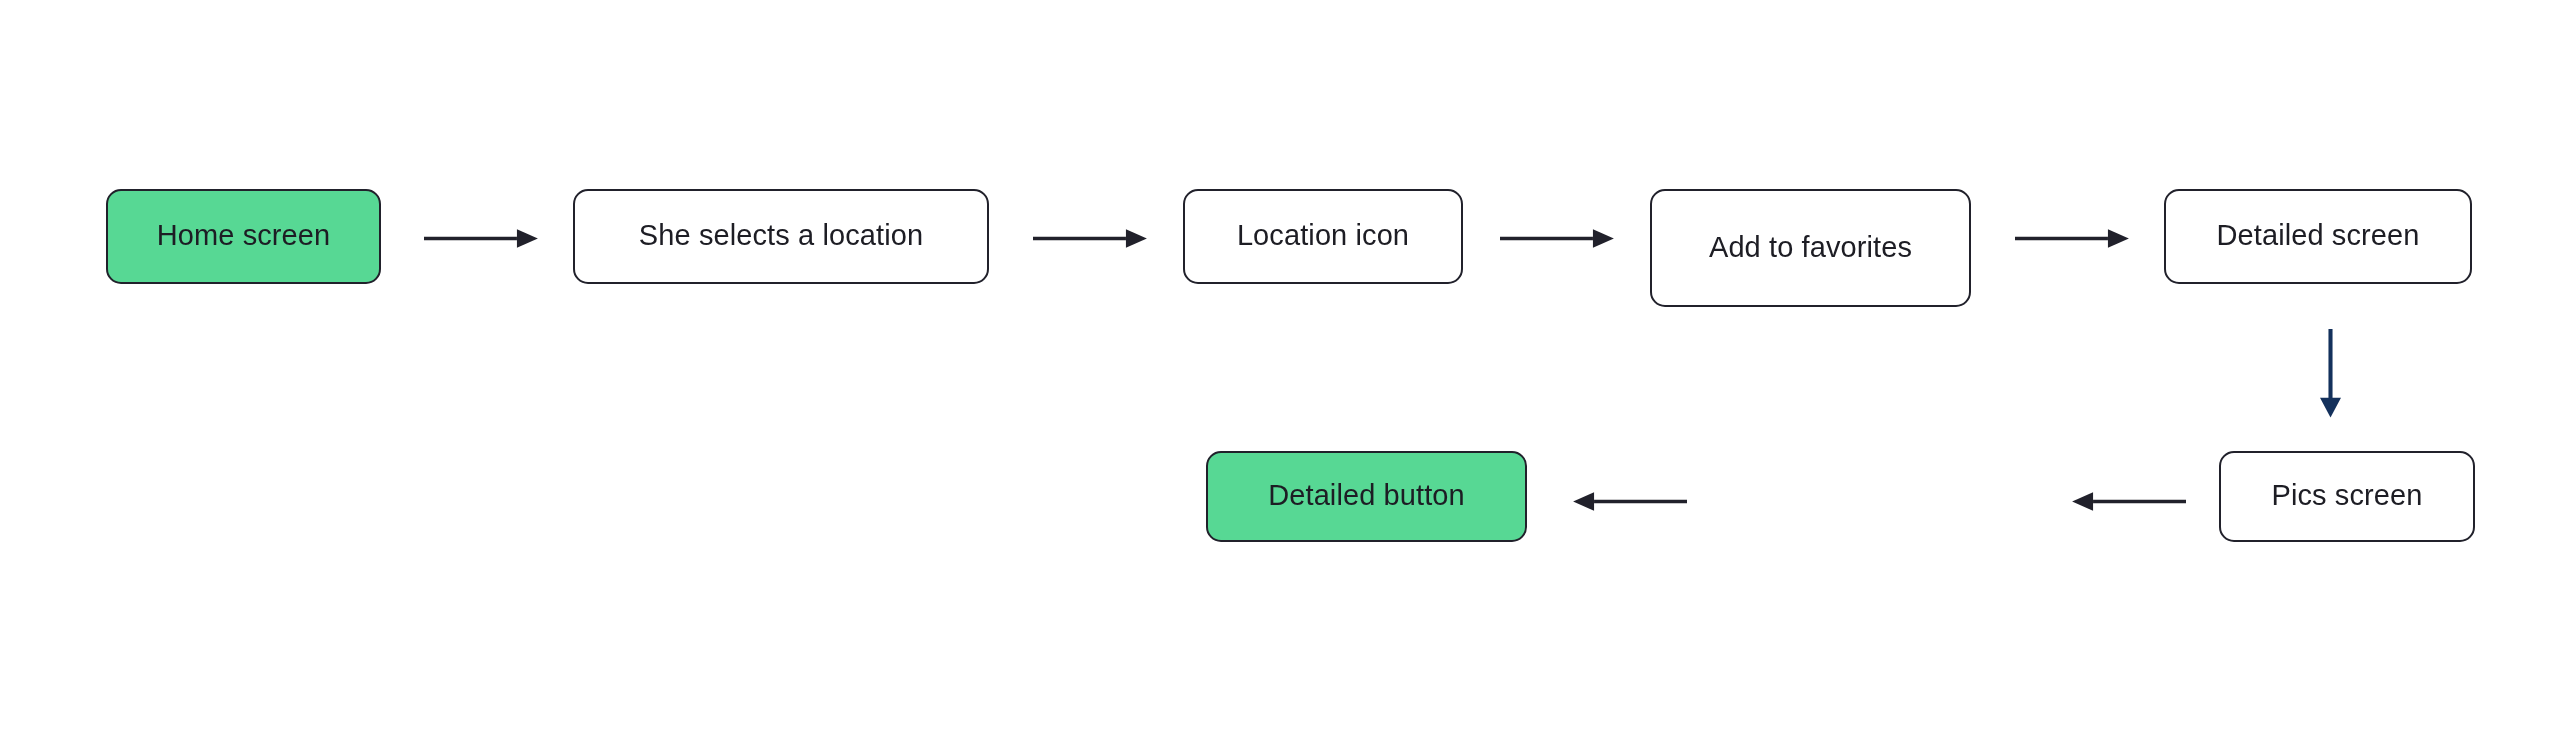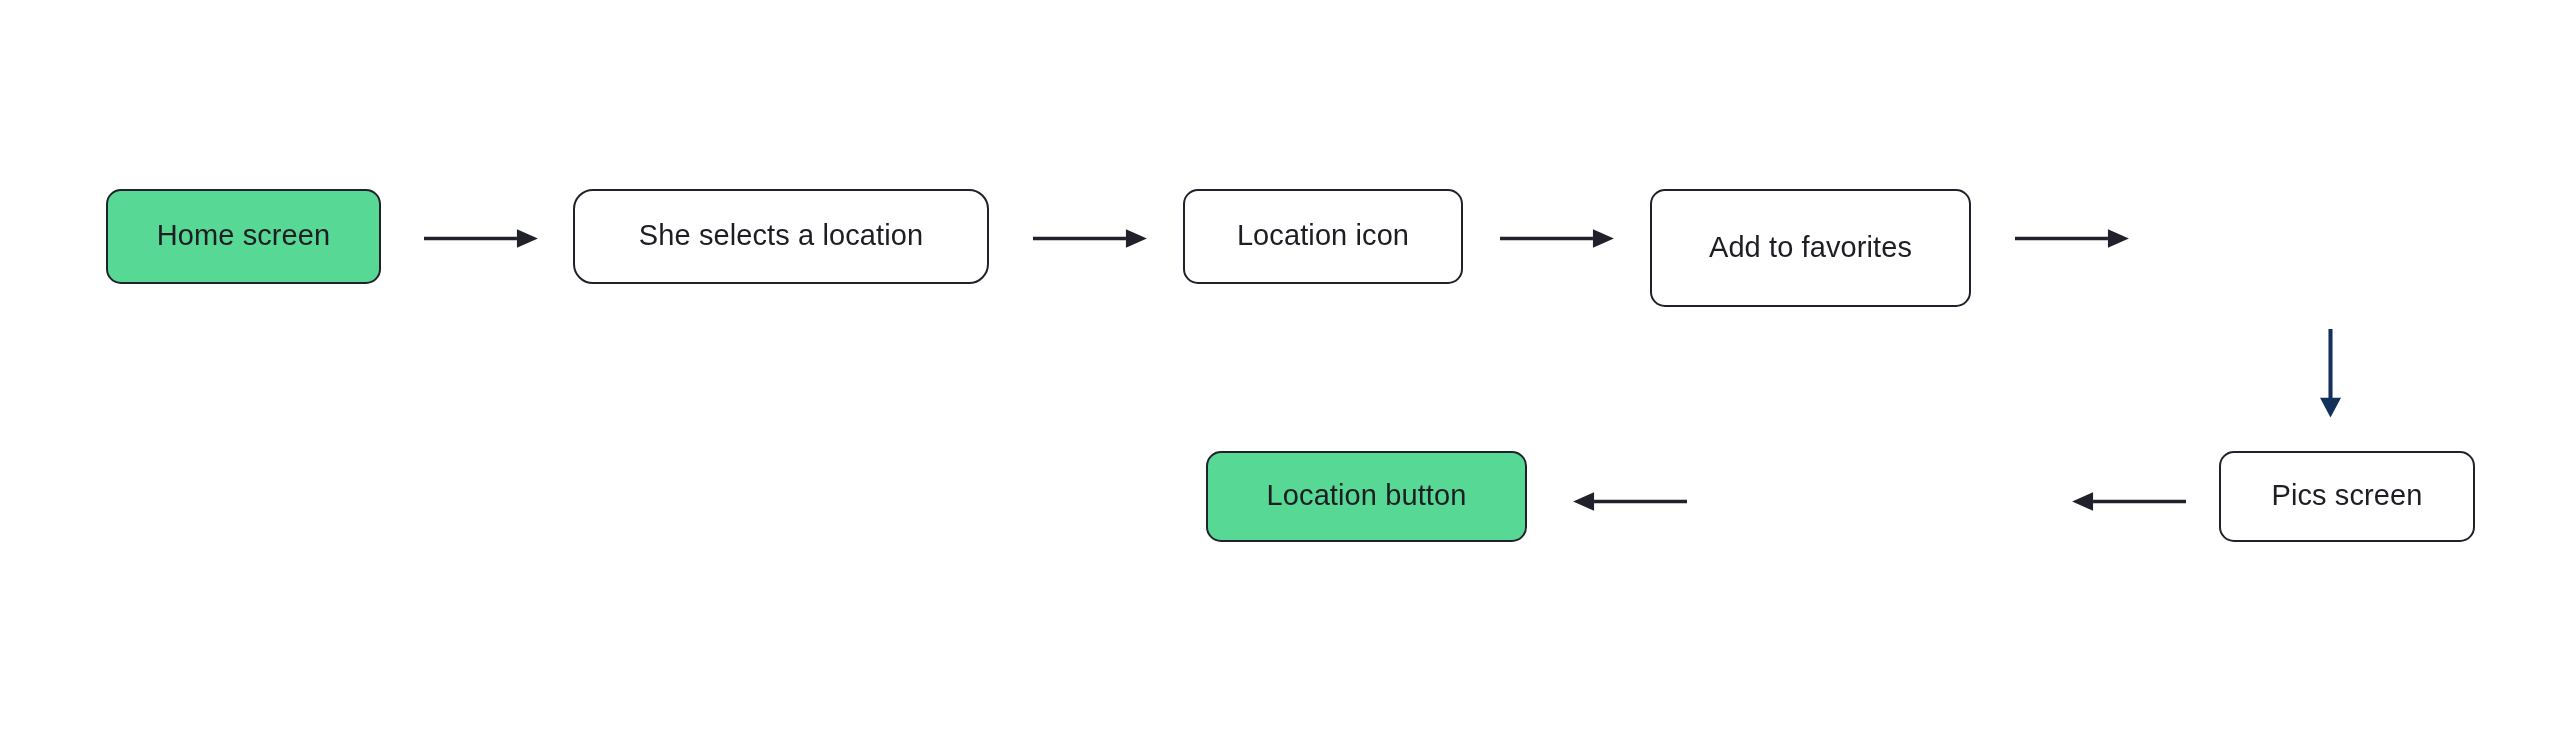--- a/index.html
+++ b/index.html
@@ -55,40 +55,43 @@
 </style>
 </head>
 <body>
 
 <div id="canvas">
 
   <div class="node accent" style="left:106px; top:189px; width:275px; height:95px;">
     <span class="node-label">Home screen</span>
   </div>
 
-  <div class="node" style="left:573px; top:189px; width:416px; height:95px;border-radius:20px;">
+  <div class="node" style="left:573px; top:189px; width:416px; height:95px;">
     <span class="node-label">She selects a location</span>
   </div>
 
   <div class="node" style="left:1183px; top:189px; width:280px; height:95px;">
     <span class="node-label">Location icon</span>
   </div>
 
   <div class="node" style="left:1650px; top:189px; width:321px; height:118px;">
     <span class="node-label">Add to favorites</span>
   </div>
 
+  <div class="node" style="left:2164px; top:189px; width:308px; height:95px;">
+    <span class="node-label">Detailed screen</span>
+  </div>
 
   <div class="node" style="left:2219px; top:451px; width:256px; height:91px;">
     <span class="node-label">Pics screen</span>
   </div>
 
 
   <div class="node accent" style="left:1206px; top:451px; width:321px; height:91px;">
-    <span class="node-label">Location button</span>
+    <span class="node-label">Detailed button</span>
   </div>
 
   <div class="edge" style="left:424px; top:225px; width:122px; height:27px;">
     <svg width="122" height="27" viewBox="0 0 210 46">
       <line x1="0" y1="23" x2="160" y2="23" stroke="#21212b" stroke-width="6"></line>
       <polygon points="160,7 196,23 160,39" fill="#21212b"></polygon>
     </svg>
   </div>
 
   <div class="edge" style="left:1033px; top:225px; width:122px; height:27px;">

